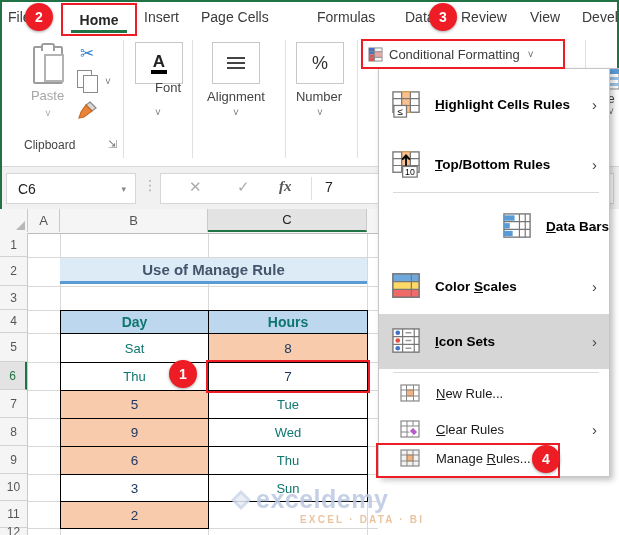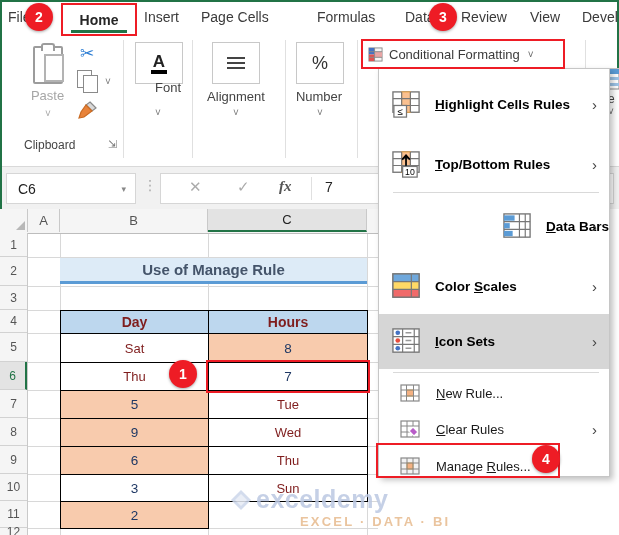--- a/index.html
+++ b/index.html
@@ -40,29 +40,29 @@
   .rowcell{display:flex;align-items:center;justify-content:center;font-size:12px;color:#555;
            border-bottom:1px solid #d2d2d2;box-sizing:border-box;}
   .gridh{position:absolute;left:28px;width:350px;height:1px;background:#d8d8d8;}
   .gridv{position:absolute;top:24px;height:302px;width:1px;background:#d8d8d8;}
   
   #banner{position:absolute;left:60px;top:49px;width:307px;height:23px;background:#DDEBF7;border-bottom:3px solid #5B9BD5;
           display:flex;align-items:center;justify-content:center;font-size:15px;font-weight:700;color:#44546A;z-index:2;}
   #dtable{position:absolute;left:60px;top:101px;display:grid;grid-template-columns:148px 159px;
           grid-template-rows:23px 29px 28px 28px 28px 28px 27px 27px;border-top:1px solid #000;border-left:1px solid #000;z-index:2;}
   .tc{border-right:1px solid #000;border-bottom:1px solid #000;box-sizing:border-box;background:#fff;
-      display:flex;align-items:center;justify-content:center;font-size:13px;color:#7f1d1d;}
+      display:flex;align-items:center;justify-content:center;font-size:13px;color:#0f766e;}
   .tc span{position:relative;z-index:4;}
   .th{background:#BDD7EE;font-weight:700;font-size:14px;}
   .hours{color:#1F3864;font-size:13.5px;}
   .filled{background:#F8CBAD;}
   
   #wmark{position:absolute;left:230px;top:276px;z-index:3;display:flex;align-items:center;opacity:.85;}
   #wmark .wname{font-size:25px;font-weight:700;color:#bcc8e2;letter-spacing:.5px;margin-left:4px;}
-  #wtag{position:absolute;left:300px;top:305px;z-index:3;font-size:13px;letter-spacing:2.2px;color:#eac49e;font-weight:700;}
+  #wtag{position:absolute;left:300px;top:305px;z-index:3;font-size:10px;letter-spacing:2.2px;color:#eac49e;font-weight:700;}
   
   #menu{position:absolute;left:378px;top:68px;width:232px;height:409px;background:#fff;border:1px solid #c6c6c6;
         box-shadow:3px 3px 6px rgba(0,0,0,.25);z-index:50;box-sizing:border-box;}
   .mi{position:absolute;left:0;width:100%;display:flex;align-items:center;}
   .mi .ic{margin-left:12px;width:31px;height:31px;flex:0 0 31px;display:flex;align-items:center;justify-content:center;}
   .mi.small .ic{margin-left:21px;width:20px;height:20px;flex:0 0 20px;}
   .mi .lbl{margin-left:13px;font-size:13.5px;color:#000;white-space:nowrap;}
   .mi.small .lbl{margin-left:16px;font-size:13px;color:#1a1a1a;font-weight:400;}
   .mi.big .lbl{font-weight:700;}
   .mi .lbl u{text-decoration:underline;}
@@ -401,21 +401,21 @@
         <svg width="20" height="20" viewBox="0 0 20 20">
           <rect x="1" y="2" width="18" height="16" fill="#fff" stroke="#888" stroke-width="1.2"></rect>
           <path d="M1 7 H19 M1 13 H19 M7 2 V18 M13 2 V18" stroke="#888" stroke-width="1" fill="none"></path>
           <path d="M13 8 L18 13 L14 17 L9 12 Z" fill="#B85CC8" stroke="#fff" stroke-width="1.2"></path>
         </svg>
       </span>
       <span class="lbl"><span></span><u>C</u><span>lear Rules</span></span>
       <span class="chev">›</span>
     </div>
 
-    <div class="mi small" style="top:377px;height:40px;">
+    <div class="mi small" style="top:369px;height:40px;">
       <span class="ic">
         <svg width="20" height="20" viewBox="0 0 20 20">
           <rect x="1" y="2" width="18" height="16" fill="#f2f2f2" stroke="#888" stroke-width="1.2"></rect>
           <rect x="7" y="7" width="6" height="6" fill="#F4B183" stroke="#E8A13D"></rect>
           <path d="M1 7 H19 M1 13 H19 M7 2 V18 M13 2 V18" stroke="#888" stroke-width="1" fill="none"></path>
         </svg>
       </span>
       <span class="lbl"><span>Manage </span><u>R</u><span>ules...</span></span>
     </div>
   </div>

